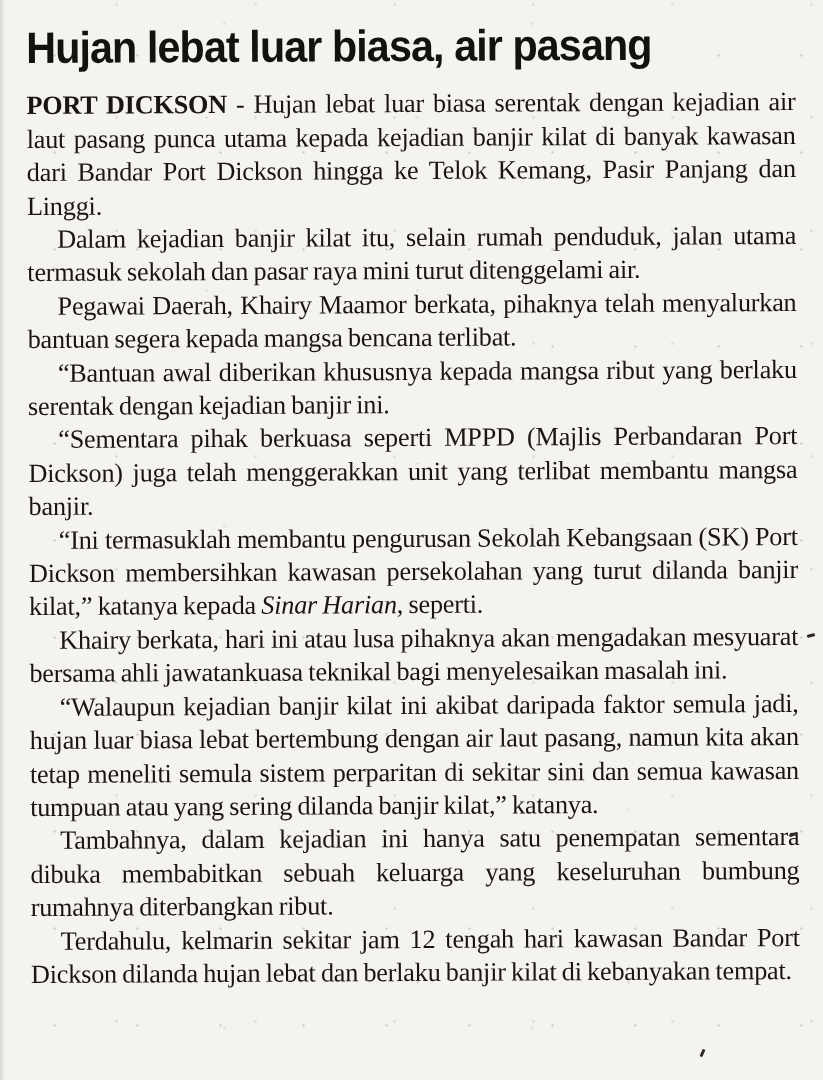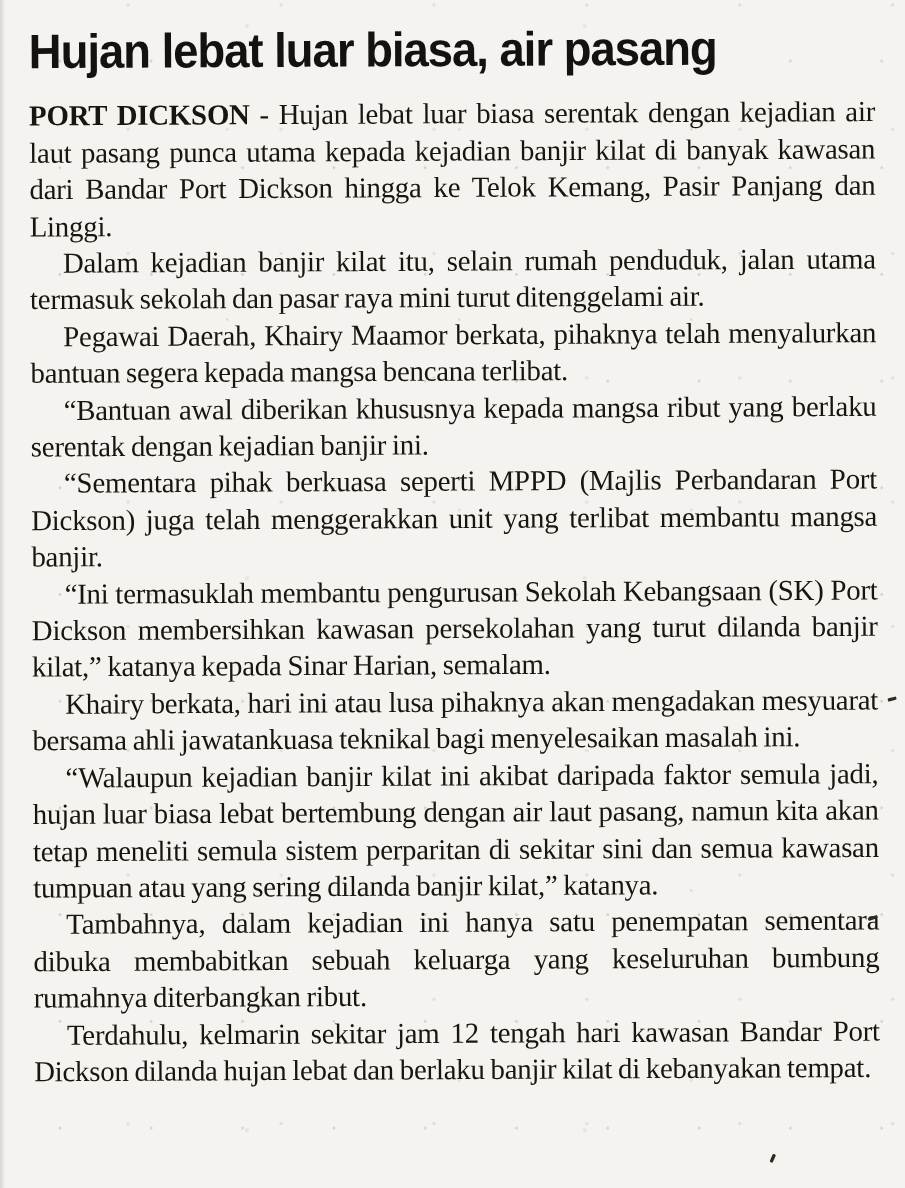--- a/index.html
+++ b/index.html
@@ -55,21 +55,21 @@
     text-align: justify;
     color: #1a1511;
   }
   .article-body p {
     margin: 0;
   }
   .article-body p.indent {
     text-indent: 30px;
   }
   .run-bold { font-weight: 700; }
-  .run-italic { }
+  .run-italic { font-style: italic; }
   .artifact {
     position: absolute;
     background: #2f2a24;
     border-radius: 1px;
     pointer-events: none;
   }
   #artifact-1 { left: 807px; top: 634px; width: 8px; height: 3px; transform: rotate(-14deg); }
   #artifact-2 { left: 789px; top: 833px; width: 9px; height: 3px; transform: rotate(-18deg); }
   #artifact-3 { left: 701px; top: 1049px; width: 3px; height: 8px; transform: rotate(24deg); }
 </style>
@@ -79,21 +79,21 @@
 <div class="edge-shadow"></div>
 
 <main class="clipping">
   <h1 class="headline">Hujan lebat luar biasa, air pasang</h1>
   <section class="article-body" id="article-body">
       <p class=""><span class="run-bold">PORT DICKSON</span><span class="run-normal"> - Hujan lebat luar biasa serentak dengan kejadian air laut pasang punca utama kepada kejadian banjir kilat di banyak kawasan dari Bandar Port Dickson hingga ke Telok Kemang, Pasir Panjang dan Linggi.</span></p>
       <p class="indent"><span class="run-normal">Dalam kejadian banjir kilat itu, selain rumah penduduk, jalan utama termasuk sekolah dan pasar raya mini turut ditenggelami air.</span></p>
       <p class="indent"><span class="run-normal">Pegawai Daerah, Khairy Maamor berkata, pihaknya telah menyalurkan bantuan segera kepada mangsa bencana terlibat.</span></p>
       <p class="indent"><span class="run-normal">“Bantuan awal diberikan khususnya kepada mangsa ribut yang berlaku serentak dengan kejadian banjir ini.</span></p>
       <p class="indent"><span class="run-normal">“Sementara pihak berkuasa seperti MPPD (Majlis Perbandaran Port Dickson) juga telah menggerakkan unit yang terlibat membantu mangsa banjir.</span></p>
-      <p class="indent"><span class="run-normal">“Ini termasuklah membantu pengurusan Sekolah Kebangsaan (SK) Port Dickson membersihkan kawasan persekolahan yang turut dilanda banjir kilat,” katanya kepada </span><span class="run-italic">Sinar Harian</span><span class="run-normal">, semalam.</span></p>
+      <p class="indent"><span class="run-normal">“Ini termasuklah membantu pengurusan Sekolah Kebangsaan (SK) Port Dickson membersihkan kawasan persekolahan yang turut dilanda banjir kilat,” katanya kepada </span><span class="run-italic">Sinar Harian</span><span class="run-normal">, seperti.</span></p>
       <p class="indent"><span class="run-normal">Khairy berkata, hari ini atau lusa pihaknya akan mengadakan mesyuarat bersama ahli jawatankuasa teknikal bagi menyelesaikan masalah ini.</span></p>
       <p class="indent"><span class="run-normal">“Walaupun kejadian banjir kilat ini akibat daripada faktor semula jadi, hujan luar biasa lebat bertembung dengan air laut pasang, namun kita akan tetap meneliti semula sistem perparitan di sekitar sini dan semua kawasan tumpuan atau yang sering dilanda banjir kilat,” katanya.</span></p>
       <p class="indent"><span class="run-normal">Tambahnya, dalam kejadian ini hanya satu penempatan sementara dibuka membabitkan sebuah keluarga yang keseluruhan bumbung rumahnya diterbangkan ribut.</span></p>
       <p class="indent"><span class="run-normal">Terdahulu, kelmarin sekitar jam 12 tengah hari kawasan Bandar Port Dickson dilanda hujan lebat dan berlaku banjir kilat di kebanyakan tempat.</span></p>
     </section>
 </main>
 
 <div class="artifact" id="artifact-1"></div>
 <div class="artifact" id="artifact-2"></div>
 <div class="artifact" id="artifact-3"></div>

